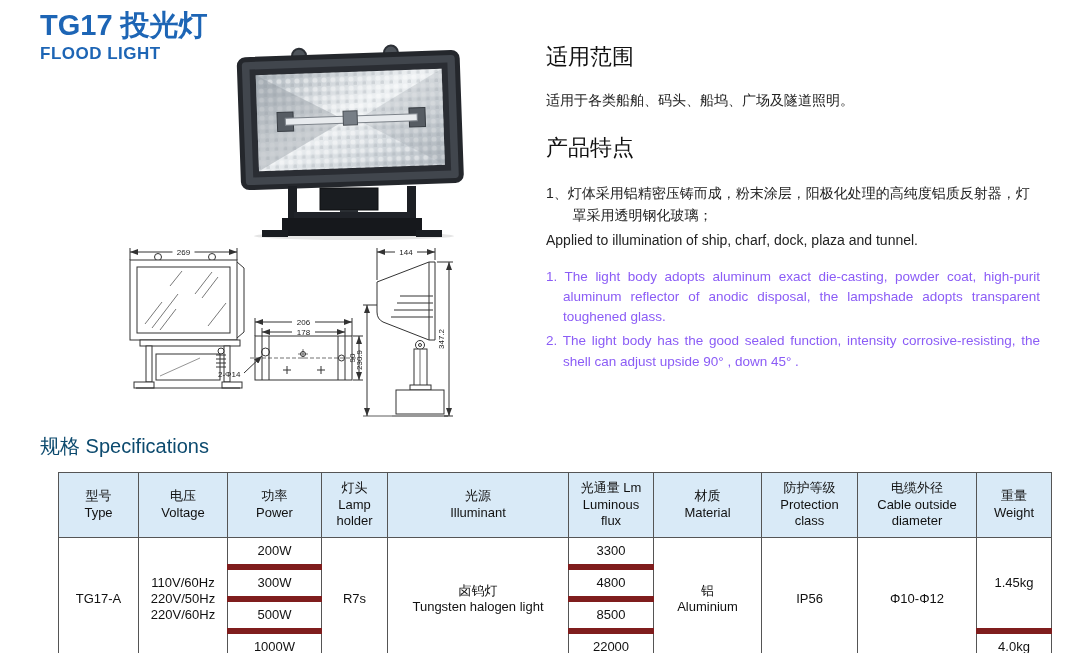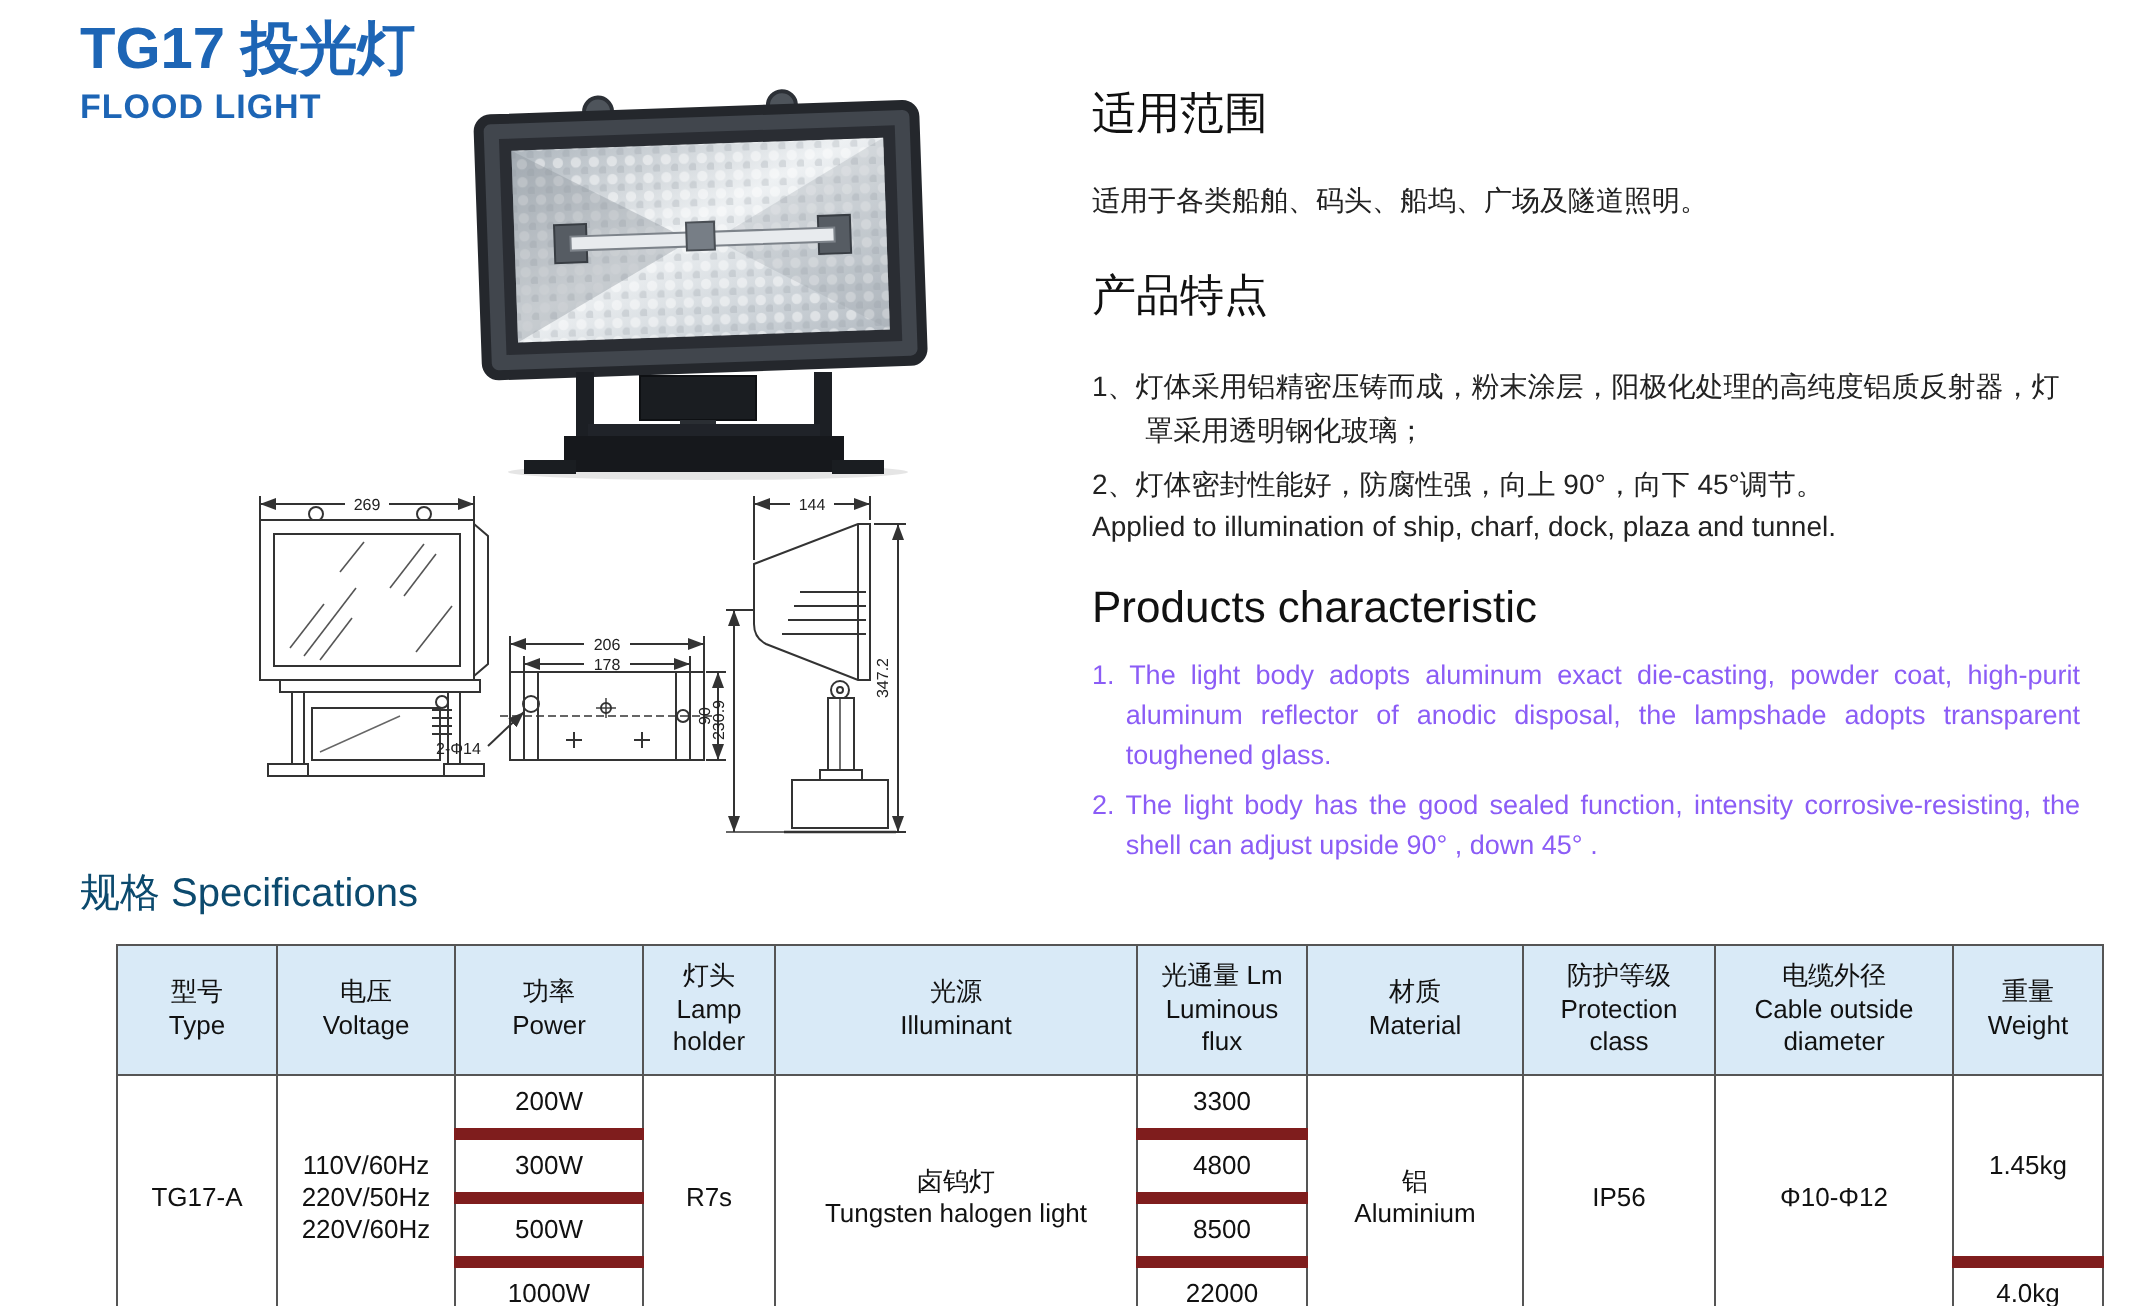--- a/index.html
+++ b/index.html
@@ -197,25 +197,23 @@
   </g>
 </svg>
 </div>
 
 <div class="rcol">
   <div class="h-cn">适用范围</div>
   <p class="p-cn">适用于各类船舶、码头、船坞、广场及隧道照明。</p>
 
   <div class="h-cn">产品特点</div>
   <div class="li-cn mb8">1、灯体采用铝精密压铸而成，粉末涂层，阳极化处理的高纯度铝质反射器，灯罩采用透明钢化玻璃；</div>
-  <div class="li-cn">2、灯体密封性能好，防腐性强，向上 90°，向下 45°调节。</div>
 
   <p class="p-en">Applied to illumination of ship, charf, dock, plaza and tunnel.</p>
 
-  <div class="h-en">Products characteristic</div>
   <div class="li-en mb8">1. The light body adopts aluminum exact die-casting, powder coat, high-purit aluminum reflector of anodic disposal, the lampshade adopts transparent toughened glass.</div>
   <div class="li-en">2. The light body has the good sealed function, intensity corrosive-resisting, the shell can adjust upside 90° , down 45° .</div>
 </div>
 
 <div class="spec-h">规格 Specifications</div>
 
 <table class="spec">
   <colgroup>
     <col style="width:80px">
       <col style="width:89px">

